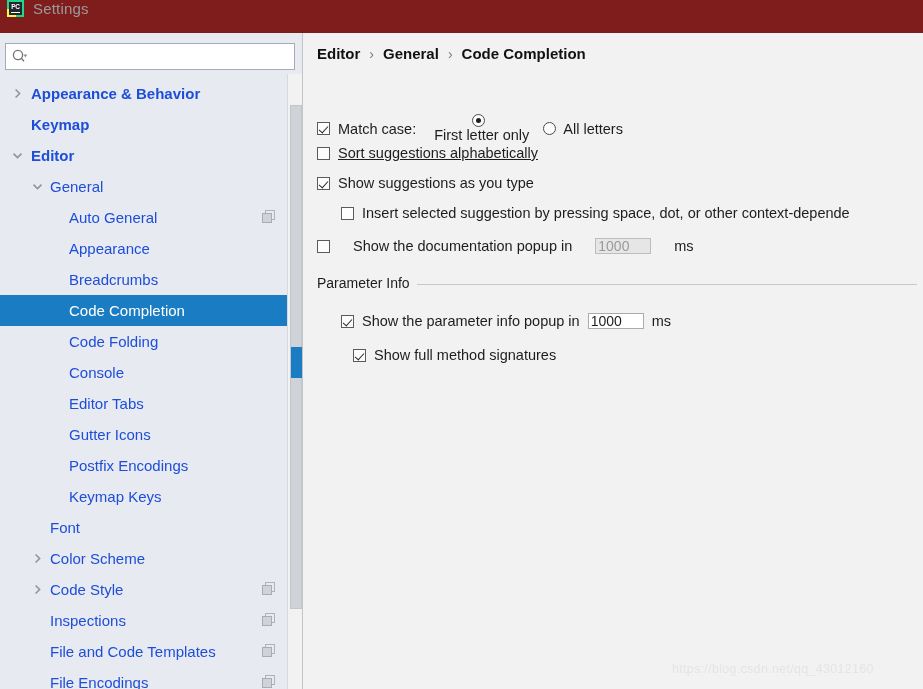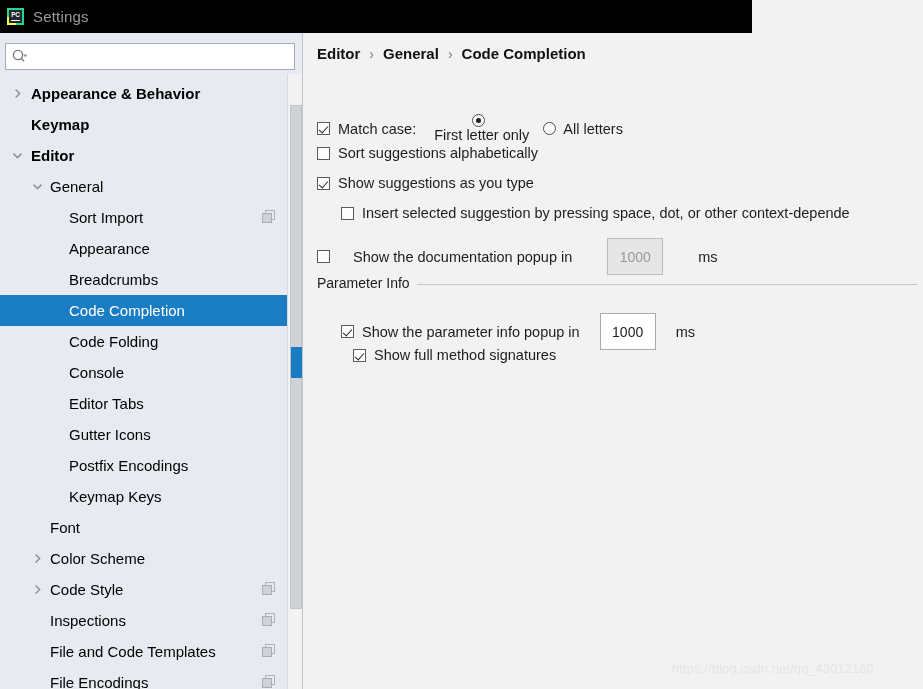--- a/index.html
+++ b/index.html
@@ -7,23 +7,23 @@
     margin: 0; padding: 0;
     width: 923px; height: 689px;
     overflow: hidden;
     font-family: "Liberation Sans", sans-serif;
     background: #f2f2f2;
   }
 
   
   #titlebar {
     position: absolute; top: 0; left: 0;
-    width: 752px; height: 33px;
-    background: #000000;
-    display: flex; align-items: center;
+    width: 923px; height: 33px;
+    background: #7f1d1d;
+    display: flex; 
     padding-left: 7px;
   }
   #app-icon {
     width: 17px; height: 17px;
     position: relative;
     margin-right: 9px;
     flex: 0 0 auto;
   }
   #app-icon .q { position: absolute; width: 8.5px; height: 8.5px; }
   #app-icon .q1 { left: 0;     top: 0;     background: #21d789; }
@@ -79,21 +79,21 @@
 
   #tree {
     position: absolute; left: 0; top: 45px;
     width: 288px; height: 611px;
   }
   .tree-row {
     position: relative;
     height: 31px;
     display: flex; align-items: center;
     font-size: 15px;
-    color: #000000;
+    color: #1d4ed8;
     white-space: nowrap;
   }
   .tree-row.selected { background: #1a7dc4; color: #ffffff; }
   .tw {
     position: absolute;
     width: 11px; height: 11px;
   }
   .tw svg { display: block; }
   .tree-label { display: block; }
   .bold { font-weight: bold; }
@@ -180,29 +180,29 @@
   }
   .rb.checked:after {
     content: "";
     position: absolute; left: 3px; top: 3px;
     width: 5px; height: 5px;
     border-radius: 50%;
     background: #1f1f1f;
   }
 
   .num-field {
-    width: 56px; height: 37px;
+    width: 56px; height: 16px;
     border: 1px solid #a8abb3;
     background: #ffffff;
     color: #1d1d1d;
     font-family: "Liberation Sans", sans-serif;
     font-size: 14px;
-    text-align: center;
+    text-align: left;
     outline: none;
-    margin: 0 20px;
+    margin: 0 8px;
   }
   .num-field.disabled {
     background: #e6e6e6;
     border-color: #bdbdbd;
     color: #9a9a9a;
   }
 
   
   #param-group {
     position: absolute; left: 13px; top: 242px;
@@ -277,21 +277,21 @@
       </div>
       <div class="tree-row d1">
         <span class="tw">
           <svg width="11" height="11" viewBox="0 0 11 11">
             <polyline points="1.5,3.6 5.5,7.6 9.5,3.6" fill="none" stroke="#9094a0" stroke-width="1.6"></polyline>
           </svg>
         </span>
         <span class="tree-label">General</span>
       </div>
       <div class="tree-row d2">
-        <span class="tree-label">Sort Import</span>
+        <span class="tree-label">Auto General</span>
         <span class="copy-ic"><svg width="14" height="14" viewBox="0 0 14 14">
             <rect x="3.5" y="0.5" width="9" height="9" fill="#e8eaf2" stroke="#b0b3bb"></rect>
             <rect x="0.5" y="3.5" width="9" height="9" fill="#cfd2da" stroke="#a9acb4"></rect>
           </svg></span>
       </div>
       <div class="tree-row d2">
         <span class="tree-label">Appearance</span>
       </div>
       <div class="tree-row d2">
         <span class="tree-label">Breadcrumbs</span>
@@ -386,21 +386,21 @@
     <span style="display:inline-flex; align-items:center; margin-left:18px;flex-direction:column;">
       <span class="rb checked"></span>
       <span>First letter only</span>
     </span>
     <span style="display:inline-flex; align-items:center; margin-left:14px;">
       <span class="rb"></span>
       <span>All letters</span>
     </span>
   </div>
 
-  <div class="opt-row" style="left:13px; top:112px;">
+  <div class="opt-row" style="left:13px; top:112px;text-decoration:underline;">
     <span class="cb" id="cb-sort"></span>
     <span>Sort suggestions alphabetically</span>
   </div>
 
   <div class="opt-row" style="left:13px; top:142px;">
     <span class="cb checked" id="cb-asyoutype"></span>
     <span>Show suggestions as you type</span>
   </div>
 
   <div class="opt-row" style="left:37px; top:172px;">

